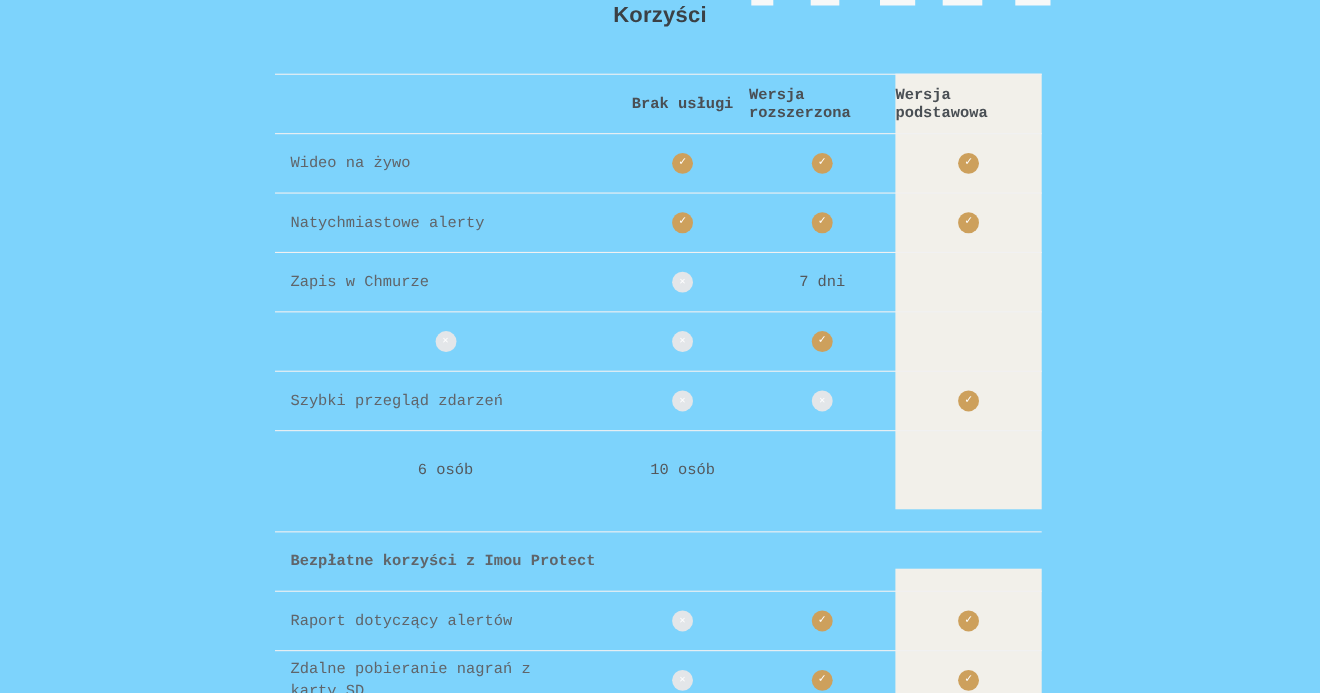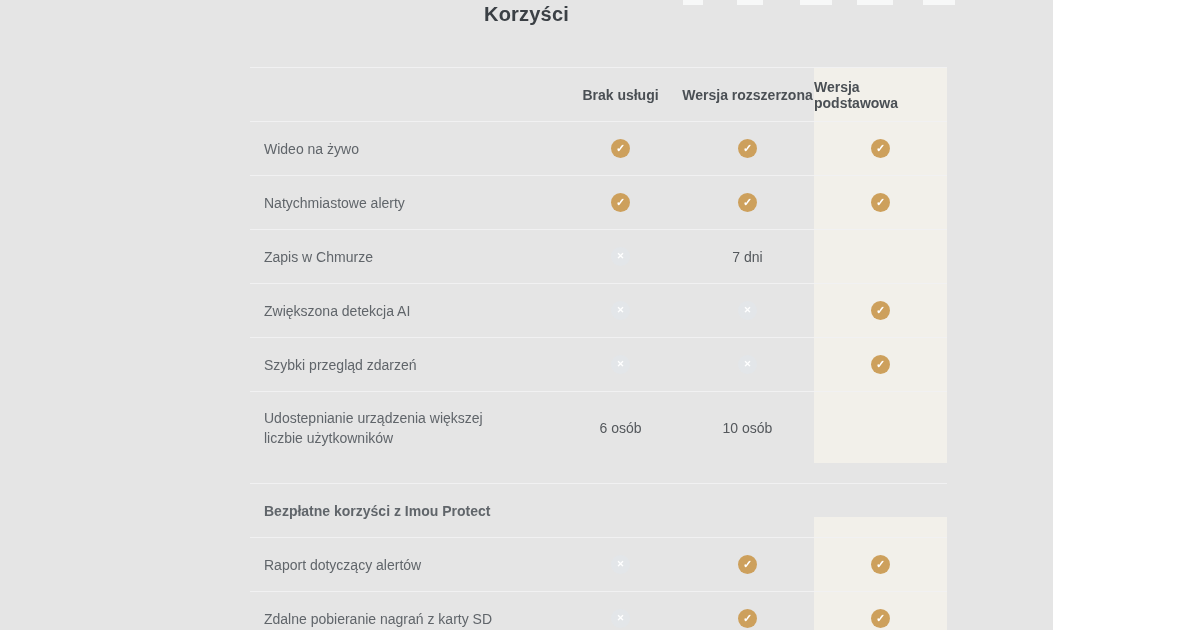--- a/index.html
+++ b/index.html
@@ -1,34 +1,34 @@
 <!DOCTYPE html>
 <html style="--check: #CDA05C; --cross: #E3E6E9; --hl: #F2F0EA; --border: #F1F1F2;"><head>
 <meta charset="utf-8">
 <style>
   * { margin:0; padding:0; box-sizing:border-box; }
   html,body { width:1200px; height:630px; background:#ffffff; overflow:hidden;
               font-family:"Liberation Sans", sans-serif; }
-  .page { position:relative; width:1053px; height:630px; background:#e5e5e5; }
+  .page { position:relative; width:1200px; height:630px; background:#7dd3fc; }
 
   
   .artifact { position:absolute; top:0; height:5px; background:#f7f8f8; }
 
   .title { text-align:center; padding-top:2px; font-size:20px; line-height:24px;
            font-weight:bold; color:#3b4045; letter-spacing:.2px; }
 
   .table { position:relative; margin:41px 0 0 250px; width:697px; }
 
   .hl-overlay { position:absolute; right:0; width:133px; background:var(--hl); z-index:0; }
   .hl-top { top:0; height:396px; }
   .hl-bottom { top:450px; height:113px; }
 
   .row { position:relative; z-index:1; display:grid;
          grid-template-columns:310px 121px 133px 133px;
-         height:54px; border-top:1px solid var(--border); }
+         height:54px; border-top:1px solid var(--border);font-family:Liberation Mono, monospace; }
   .row.tall { height:72px; }
   .row.section { grid-template-columns:697px;margin-top:20px; }
 
   .cell { display:flex; align-items:center; font-size:14px; }
   .cell.label { padding-left:14px; padding-right:62px; color:#60656a; line-height:20px; }
   .cell.c { justify-content:center; color:#54585c; }
   .cell.head { font-weight:bold; color:#4a4f54; font-size:14px; }
   .section-label { font-weight:bold; color:#4a4f54; }
 
   .icon { width:19px; height:19px; border-radius:50%; display:inline-flex;
@@ -91,21 +91,20 @@
 
   <div class="row">
     <div class="cell label">Zapis w Chmurze</div>
     <div class="cell c">
             <span class="icon cross">✕</span>
           </div>
     <div class="cell c">7 dni</div>
   </div>
 
   <div class="row">
-    <div class="cell label">Zwiększona detekcja AI</div>
     <div class="cell c">
             <span class="icon cross">✕</span>
           </div>
     <div class="cell c">
             <span class="icon cross">✕</span>
           </div>
     <div class="cell c">
             <span class="icon check">✓</span>
           </div>
   </div>
@@ -117,21 +116,20 @@
           </div>
     <div class="cell c">
             <span class="icon cross">✕</span>
           </div>
     <div class="cell c">
             <span class="icon check">✓</span>
           </div>
   </div>
 
   <div class="row tall">
-    <div class="cell label">Udostepnianie urządzenia większej liczbie użytkowników</div>
     <div class="cell c">6 osób</div>
     <div class="cell c">10 osób</div>
   </div>
 
   <div class="row section">
     <div class="cell label section-label">Bezpłatne korzyści z Imou Protect</div>
   </div>
 
   <div class="row">
     <div class="cell label">Raport dotyczący alertów</div>

